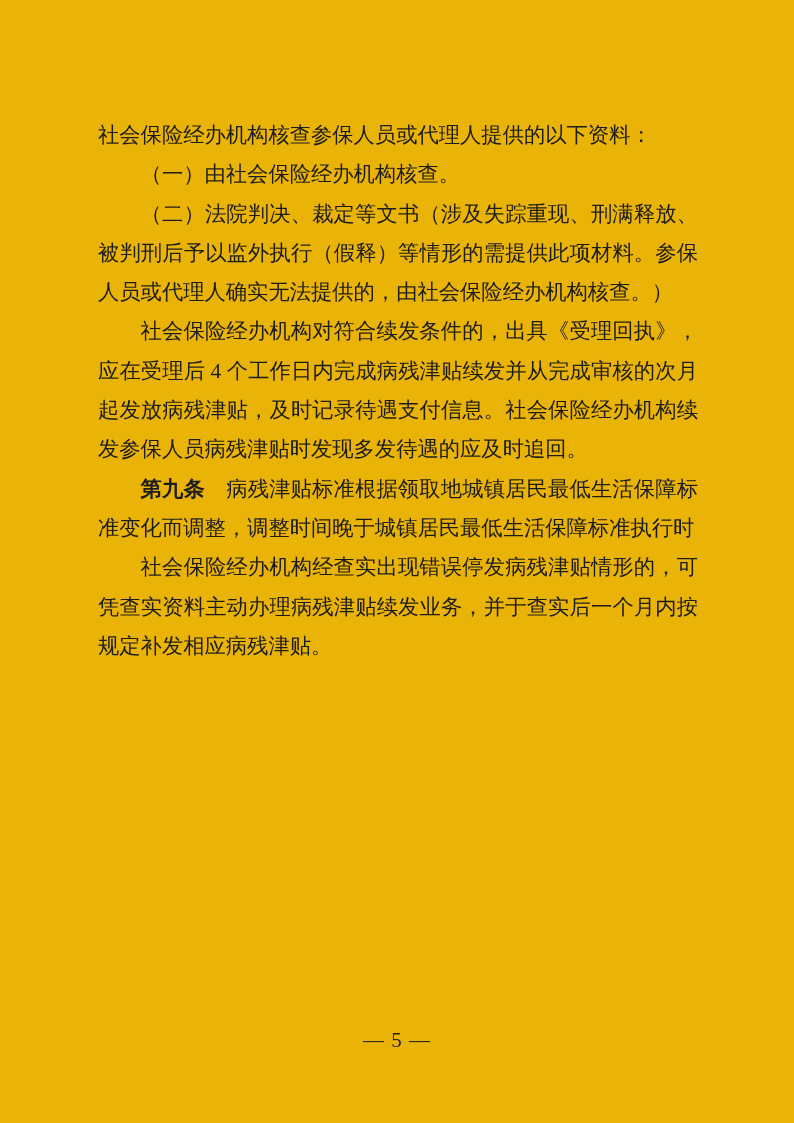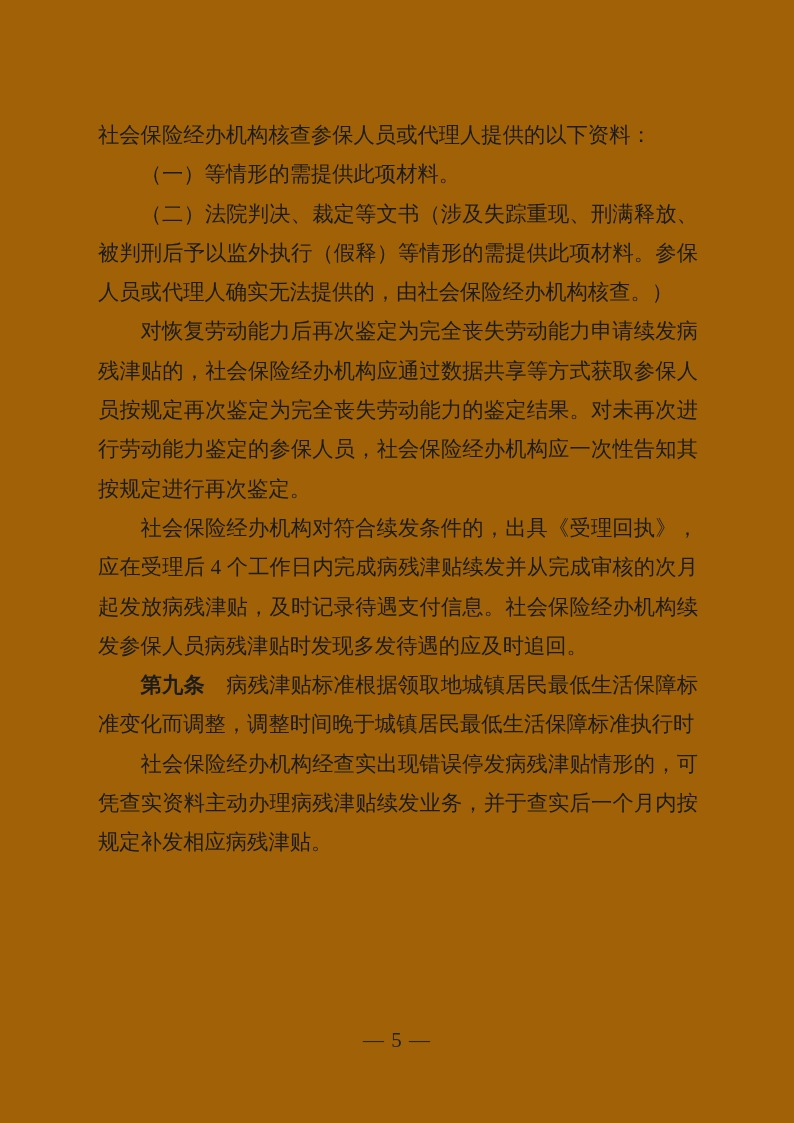--- a/index.html
+++ b/index.html
@@ -4,21 +4,21 @@
 <style>
   html, body {
     margin: 0;
     padding: 0;
     background: #ffffff;
   }
   .page {
     position: relative;
     width: 794px;
     height: 1123px;
-    background: #a16207;
+    background: #eab308;
     overflow: hidden;
     font-family: "Liberation Serif", serif;
   }
   .doc {
     position: absolute;
     left: 98px;
     top: 116px;
     width: 600px;
     font-size: 21.3px;
     line-height: 39.3px;
@@ -49,22 +49,21 @@
     color: #222222;
     letter-spacing: 1px;
   }
 </style>
 </head>
 <body>
 
 <div class="page">
   <div class="doc">
     <p class="para no-indent">社会保险经办机构核查参保人员或代理人提供的以下资料：</p>
-    <p class="para">（一）等情形的需提供此项材料。</p>
+    <p class="para">（一）由社会保险经办机构核查。</p>
     <p class="para">（二）法院判决、裁定等文书（涉及失踪重现、刑满释放、被判刑后予以监外执行（假释）等情形的需提供此项材料。参保人员或代理人确实无法提供的，由社会保险经办机构核查。）</p>
-    <p class="para">对恢复劳动能力后再次鉴定为完全丧失劳动能力申请续发病残津贴的，社会保险经办机构应通过数据共享等方式获取参保人员按规定再次鉴定为完全丧失劳动能力的鉴定结果。对未再次进行劳动能力鉴定的参保人员，社会保险经办机构应一次性告知其按规定进行再次鉴定。</p>
     <p class="para">社会保险经办机构对符合续发条件的，出具《受理回执》，应在受理后 4 个工作日内完成病残津贴续发并从完成审核的次月起发放病残津贴，及时记录待遇支付信息。社会保险经办机构续发参保人员病残津贴时发现多发待遇的应及时追回。</p>
     <p class="para"><b class="term">第九条</b><span>病残津贴标准根据领取地城镇居民最低生活保障标准变化而调整，调整时间晚于城镇居民最低生活保障标准执行时</span></p>
     <p class="para">社会保险经办机构经查实出现错误停发病残津贴情形的，可凭查实资料主动办理病残津贴续发业务，并于查实后一个月内按规定补发相应病残津贴。</p>
   </div>
 
   <div class="footer">— 5 —</div>
 </div>
 
 </body></html>

